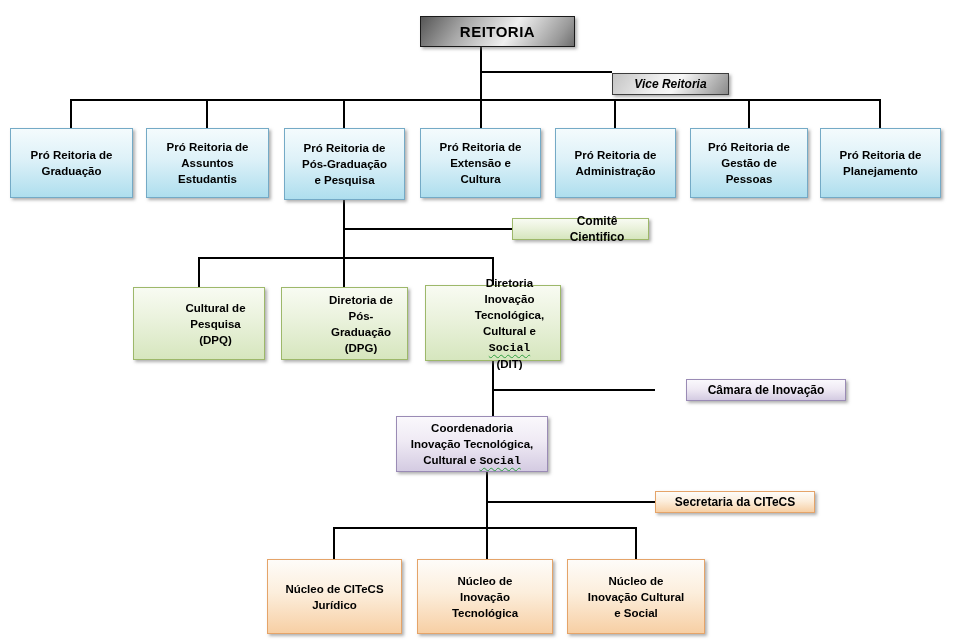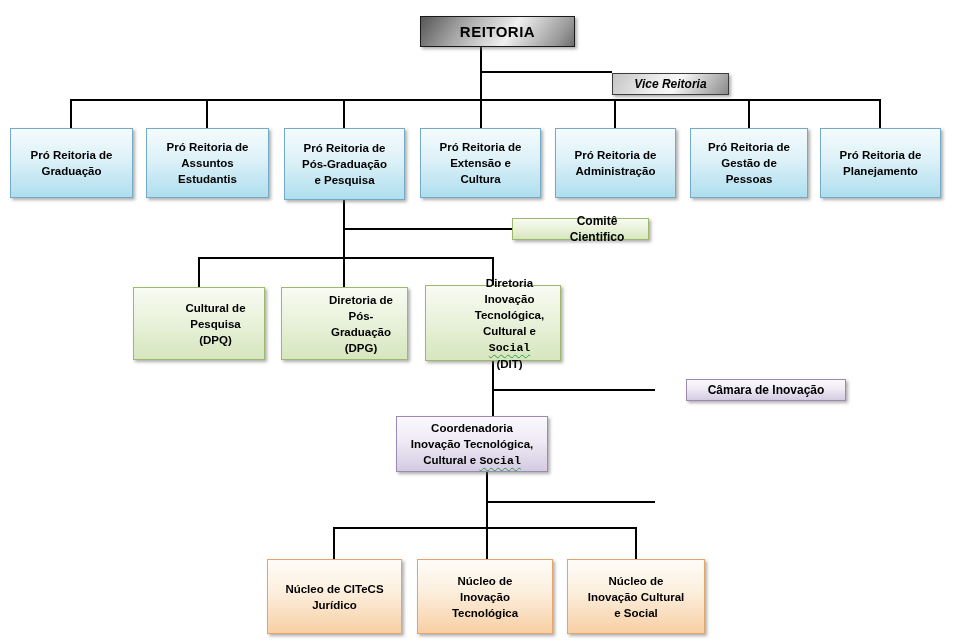--- a/index.html
+++ b/index.html
@@ -150,20 +150,23 @@
   <div class="box purple small-label" style="left:655px;top:379px;width:160px;height:22px;margin-left:31px;">
     <span class="lbl">Câmara de Inovação</span>
   </div>
 
   <div class="box purple" style="left:396px;top:416px;width:152px;height:56px;">
     <span><span class="lbl">Coordenadoria
 Inovação Tecnológica,
 Cultural e </span><span class="misspell">Social</span><span class="lbl"></span></span>
   </div>
 
+  <div class="box orange small-label" style="left:655px;top:491px;width:160px;height:22px;">
+    <span class="lbl">Secretaria da CITeCS</span>
+  </div>
 
   <div class="box orange" style="left:267px;top:559px;width:135px;height:75px;">
     <span class="lbl">Núcleo de CITeCS
 Jurídico</span>
   </div>
   <div class="box orange" style="left:417px;top:559px;width:136px;height:75px;">
     <span class="lbl">Núcleo de
 Inovação
 Tecnológica</span>
   </div>

